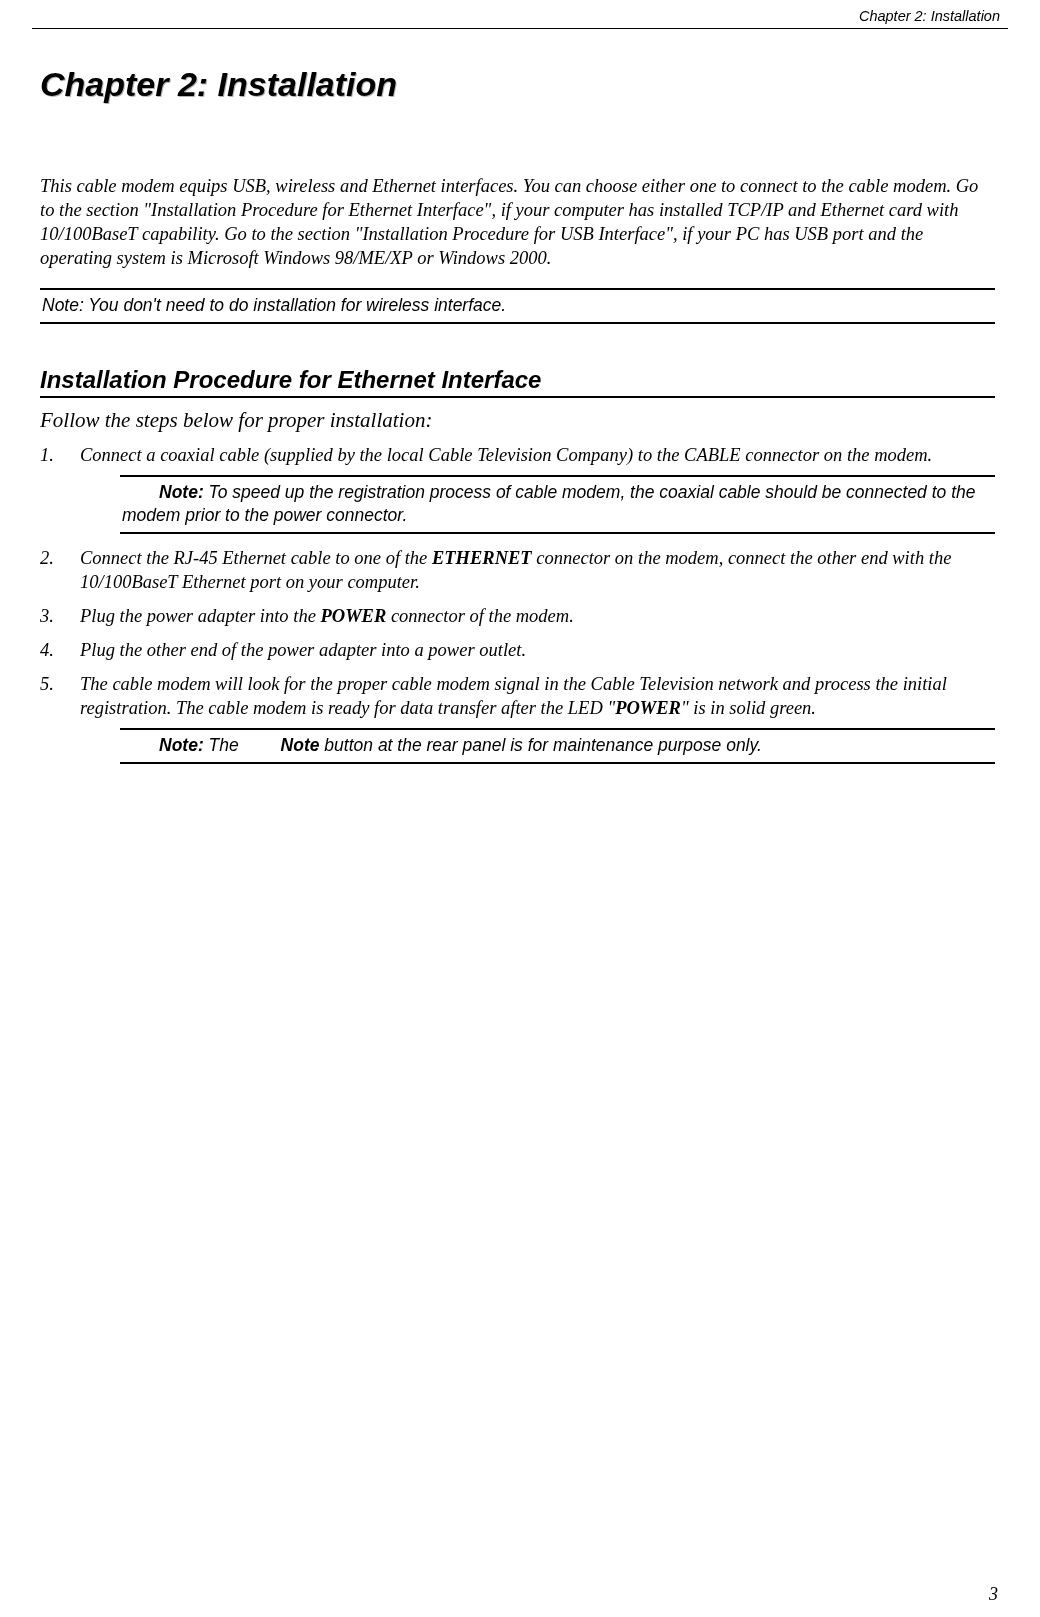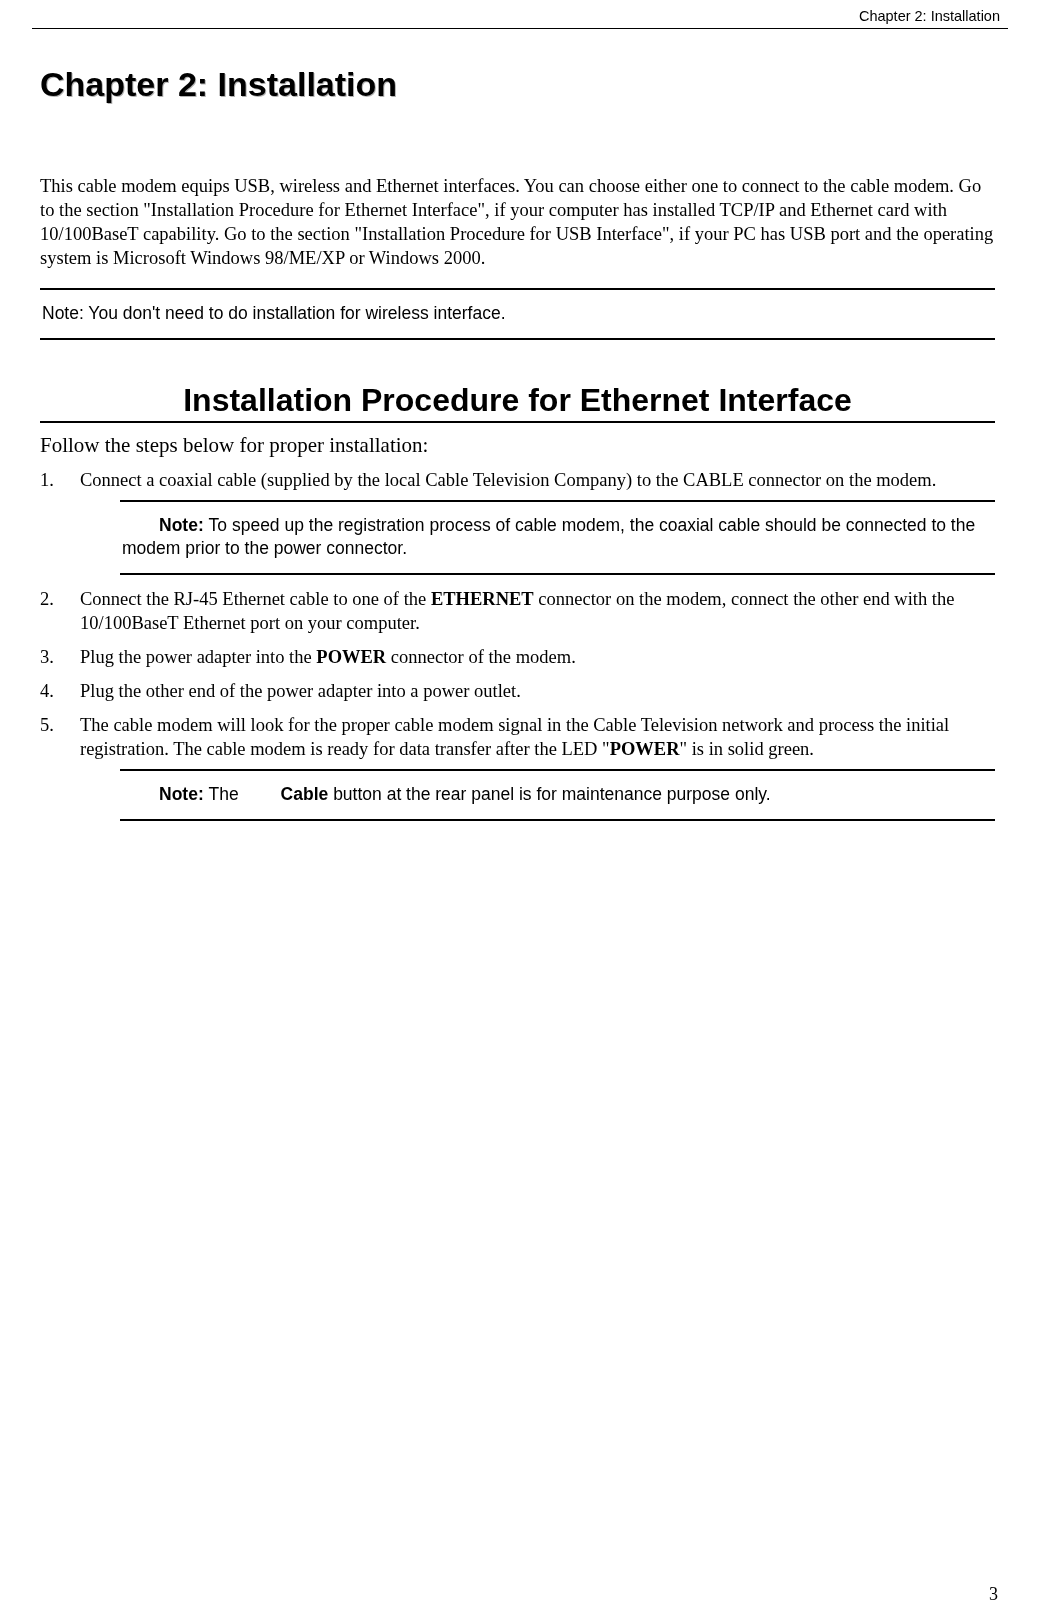--- a/index.html
+++ b/index.html
@@ -1,18 +1,19 @@
 <!DOCTYPE html>
 <html><head>
   <meta charset="utf-8">
   <style>
     * {
       margin: 0;
       padding: 0;
       box-sizing: border-box;
+      font-style: italic;
     }
     body {
       width: 1040px;
       height: 1617px;
       background: #fff;
       font-family: "Times New Roman", Times, serif;
       color: #000;
       position: relative;
     }
     .page-header {
@@ -42,37 +43,36 @@
     .intro-text {
       font-size: 18.5px;
       line-height: 1.3;
       margin-bottom: 18px;
     }
     .note-box {
       border-top: 2px solid #000;
       border-bottom: 2px solid #000;
       font-family: Verdana, Arial, sans-serif;
       font-size: 17.5px;
-      padding: 12px 2px;
+      padding: 4px 2px;
       line-height: 1.35;
       margin-bottom: 14px;
     }
     .note-label {
       font-weight: bold;
       margin-left: 37px;
     }
     .section-title {
       font-family: Verdana, Arial, sans-serif;
       font-weight: bold;
-      font-size: 32px;
+      font-size: 24px;
       border-bottom: 2px solid #000;
       margin-top: 42px;
       margin-bottom: 10px;
       padding-bottom: 2px;
-      text-align: center;
     }
     .follow-text {
       font-size: 21px;
       margin-bottom: 10px;
     }
     ol.steps {
       list-style: none;
       counter-reset: step;
     }
     ol.steps > li {
@@ -138,20 +138,20 @@
     </li>
     <li>
       <span>Plug the power adapter into the </span><span class="bold">POWER</span><span> connector of the modem.</span>
     </li>
     <li>
       <span>Plug the other end of the power adapter into a power outlet.</span>
     </li>
     <li>
       <span>The cable modem will look for the proper cable modem signal in the Cable Television network and process the initial registration. The cable modem is ready for data transfer after the LED "</span><span class="bold">POWER</span><span>" is in solid green.</span>
       <div class="note-box indented-note">
-        <span class="note-label">Note: </span><span>The </span><span class="note-label">Cable</span><span> button at the rear panel is for maintenance purpose only.</span>
+        <span class="note-label">Note: </span><span>The </span><span class="note-label">Note</span><span> button at the rear panel is for maintenance purpose only.</span>
       </div>
     </li>
   </ol>
 
 </div>
 
 <div class="page-number">3</div>
 
 </body></html>

